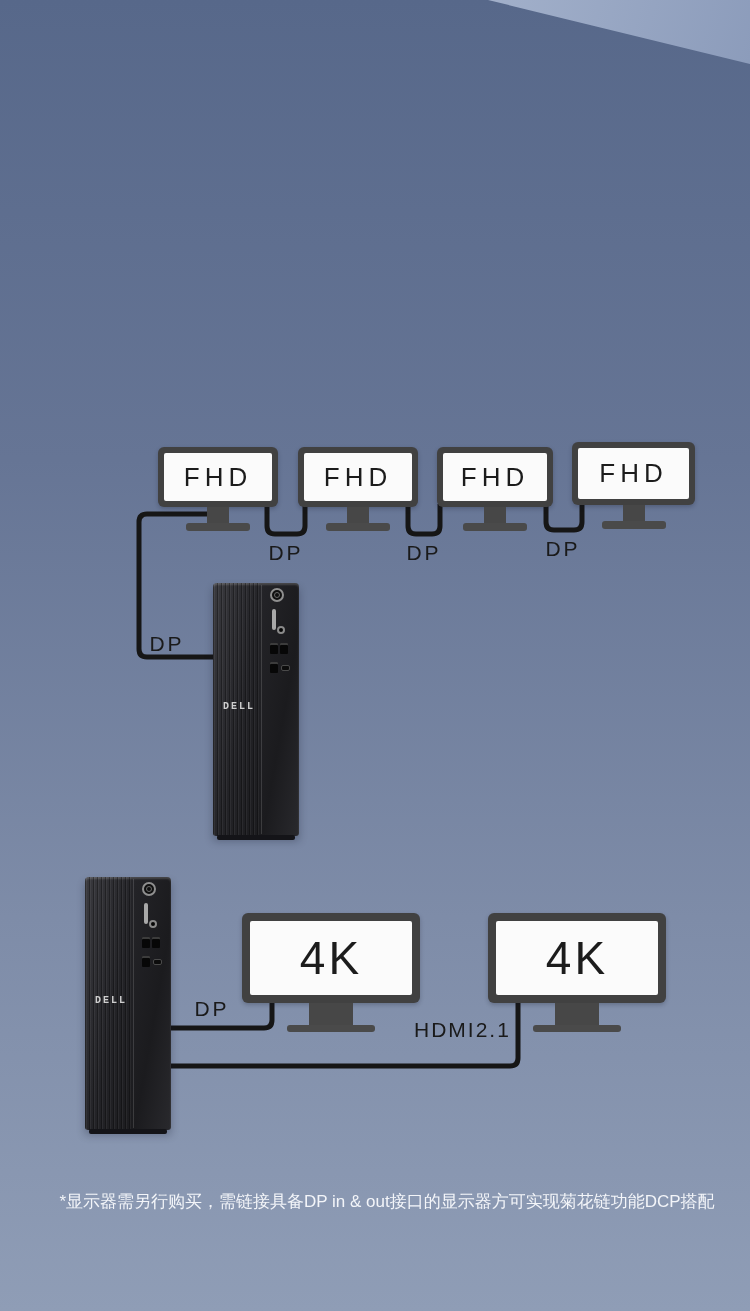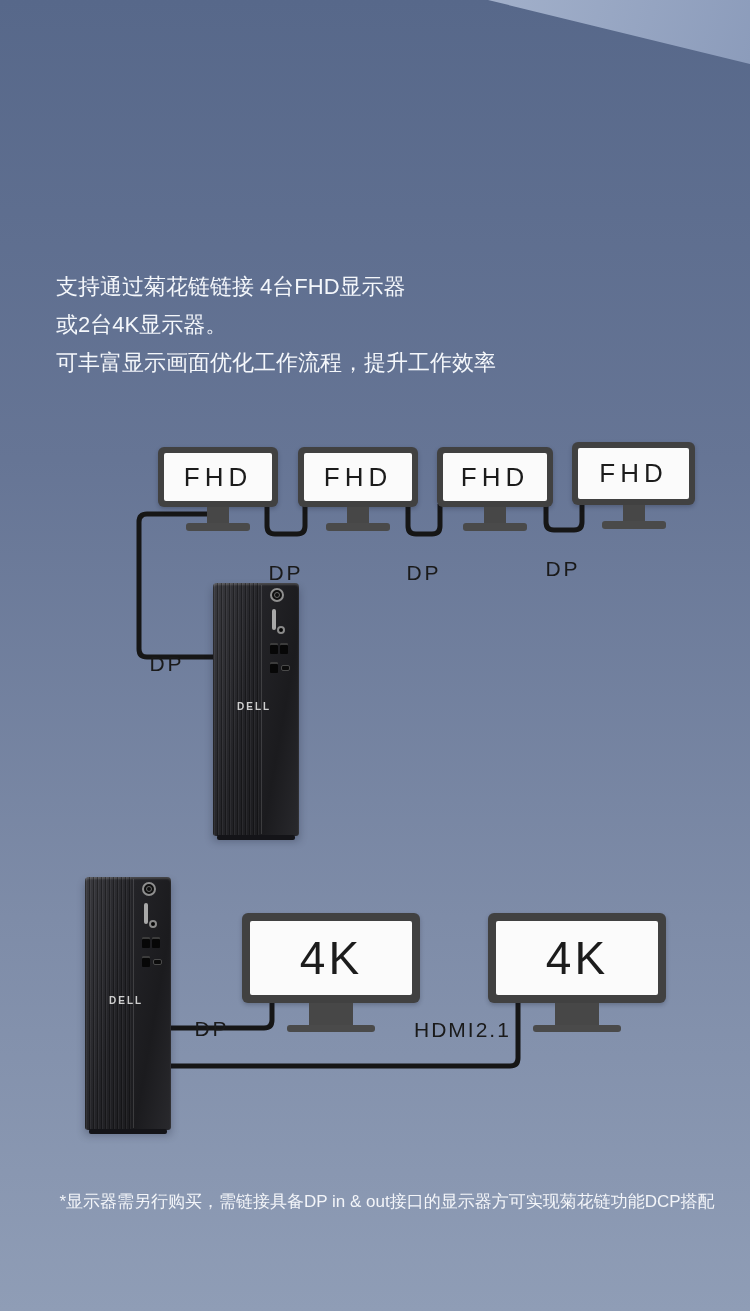--- a/index.html
+++ b/index.html
@@ -28,21 +28,21 @@
   .footnote{
     position:absolute;left:12px;top:1190px;width:750px;text-align:center;
     color:#f3f5f9;font-size:17px;font-weight:400;
   }
   
   .cables{position:absolute;left:0;top:0;pointer-events:none;}
   .cables path{fill:none;stroke:#161616;stroke-width:5;}
   .cable-label{
     position:absolute;color:#1a1a1a;font-size:21px;font-weight:400;letter-spacing:3px;white-space:nowrap;
   }
-  .cable-label.centered{transform:translateX(-50%);margin-top:20px;}
+  .cable-label.centered{transform:translateX(-50%);}
   
   .mon{position:absolute;display:flex;flex-direction:column;align-items:center;}
   .mon .frame{
     background:#414141;border-radius:6px;padding:6px;box-sizing:border-box;width:100%;
     box-shadow:0 2px 4px rgba(20,25,40,.25);
   }
   .mon .screen{
     background:#fbfbfb;border-radius:2px;width:100%;height:100%;box-sizing:border-box;
     display:flex;align-items:center;justify-content:center;
   }
@@ -77,38 +77,33 @@
   }
   .t-power::after{content:"";position:absolute;left:2px;top:2px;width:4px;height:4px;border-radius:50%;border:1px solid #6a6a6a;}
   .t-sd{position:absolute;left:59px;top:26px;width:4px;height:21px;border-radius:2px;background:#a8a8a8;}
   .t-jack{position:absolute;left:64px;top:43px;width:8px;height:8px;border-radius:50%;background:#050505;border:2px solid #8a8a8a;box-sizing:border-box;}
   .t-usb{position:absolute;width:8px;height:11px;background:#070707;box-shadow:inset 0 2px 0 #3c3c3c;border-radius:1px;}
   .t-usb.u1{left:57px;top:60px;}
   .t-usb.u2{left:67px;top:60px;}
   .t-usb.u3{left:57px;top:79px;}
   .t-usbc{position:absolute;left:68px;top:82px;width:7px;height:4px;border-radius:2px;background:#0c0c0c;border:1px solid #4a4a4a;}
   .t-logo{
-    position:absolute;left:24px;top:118px;width:34px;text-align:left;
-    color:#cfcfcf;font-size:10px;font-weight:700;letter-spacing:2px;
+    position:absolute;left:8px;top:118px;width:34px;text-align:right;
+    color:#cfcfcf;font-size:10px;font-weight:700;letter-spacing:2px;font-family:Liberation Mono, monospace;
   }
   .t-foot{position:absolute;left:4px;bottom:-4px;right:4px;height:5px;border-radius:2px;background:#141418;}
 </style>
 </head>
 <body>
 
 <div class="page">
 
   <div class="corner"></div>
 
 
-  <p class="intro">
-    <span>支持通过菊花链链接 4台FHD显示器</span>
-    <span>或2台4K显示器。</span>
-    <span>可丰富显示画面优化工作流程，提升工作效率</span>
-  </p>
 
   <svg class="cables" width="750" height="1311" viewBox="0 0 750 1311">
     <path d="M208 514 H147 Q139 514 139 522 V649 Q139 657 147 657 H214"></path>
     <path d="M267 504 V526 Q267 534 275 534 H297 Q305 534 305 526 V504"></path>
     <path d="M408 504 V526 Q408 534 416 534 H432 Q440 534 440 526 V504"></path>
     <path d="M546 504 V522 Q546 530 554 530 H574 Q582 530 582 522 V502"></path>
     <path d="M168 1028 H264 Q272 1028 272 1020 V1000"></path>
     <path d="M168 1066 H510 Q518 1066 518 1058 V1000"></path>
   </svg>
 

